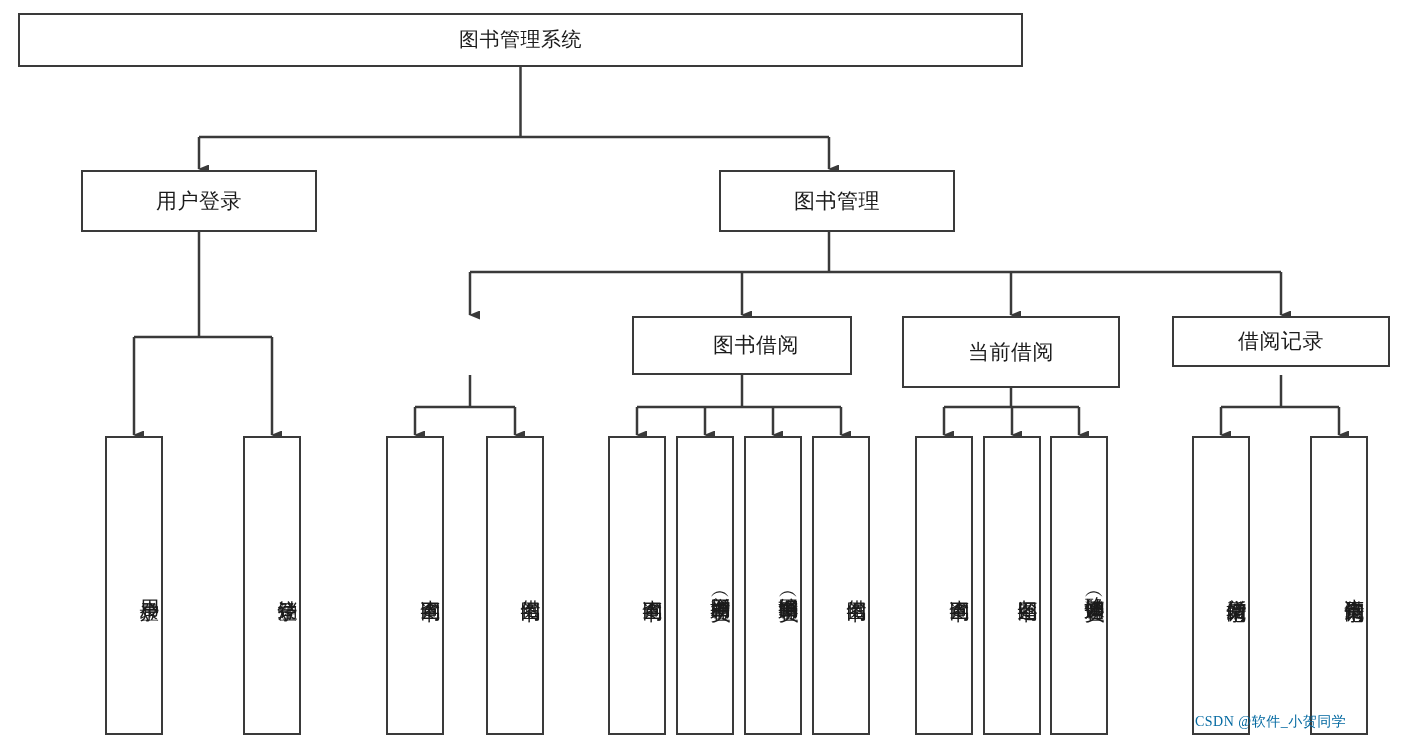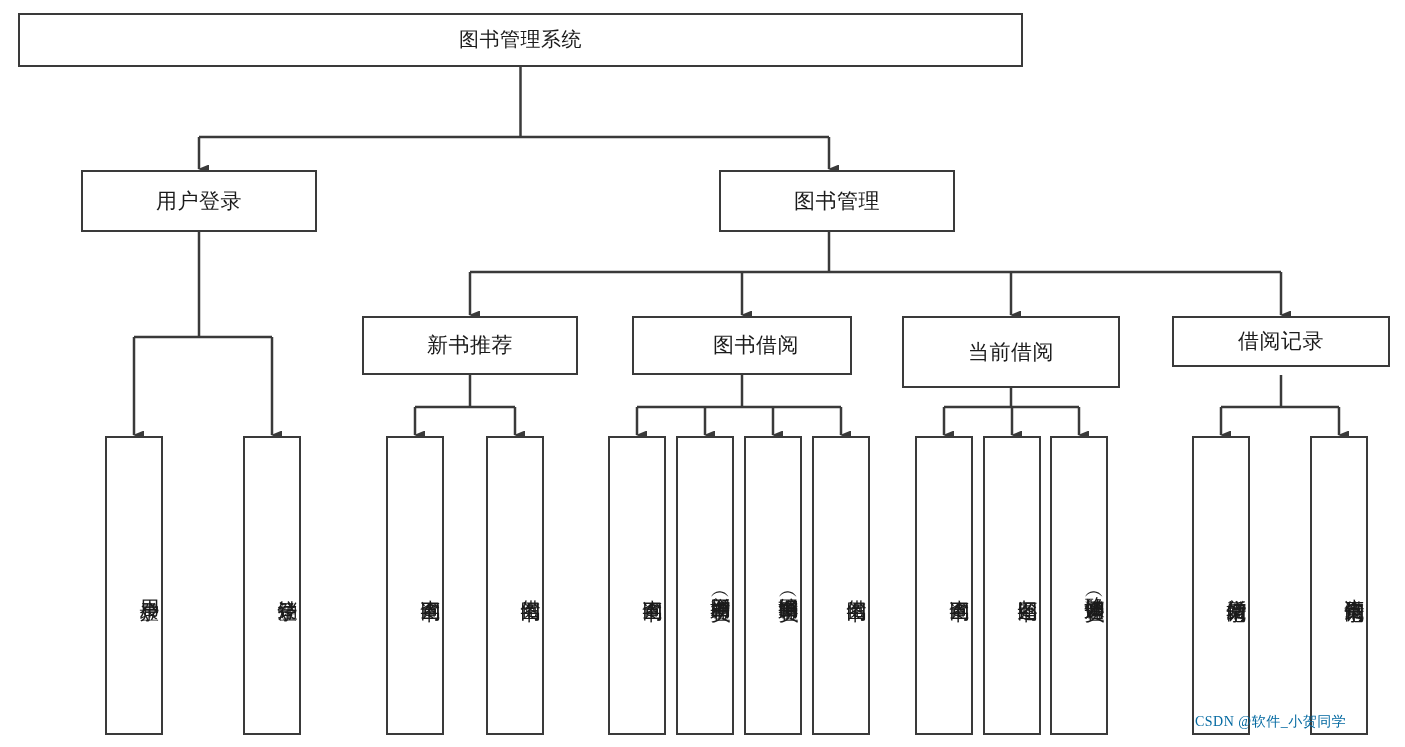--- a/index.html
+++ b/index.html
@@ -117,23 +117,20 @@
     <span>图书管理系统</span>
   </div>
 
   <div class="node horiz" style="left: 81px; top: 170px; width: 236px; height: 62px;">
     <span>用户登录</span>
   </div>
   <div class="node horiz" style="left: 711px; top: 170px; width: 236px; height: 62px; margin-left: 8px;">
     <span>图书管理</span>
   </div>
 
-  <div class="node horiz" style="left: 362px; top: 316px; width: 216px; height: 59px;">
-    <span>新书推荐</span>
-  </div>
   <div class="node horiz" style="left: 632px; top: 316px; width: 220px; height: 59px; padding-left: 28px;">
     <span>图书借阅</span>
   </div>
   <div class="node horiz" style="left: 902px; top: 316px; width: 218px; height: 72px;">
     <span>当前借阅</span>
   </div>
   <div class="node horiz" style="left: 1172px; top: 316px; width: 218px; height: 51px;">
     <span>借阅记录</span>
   </div>
 

